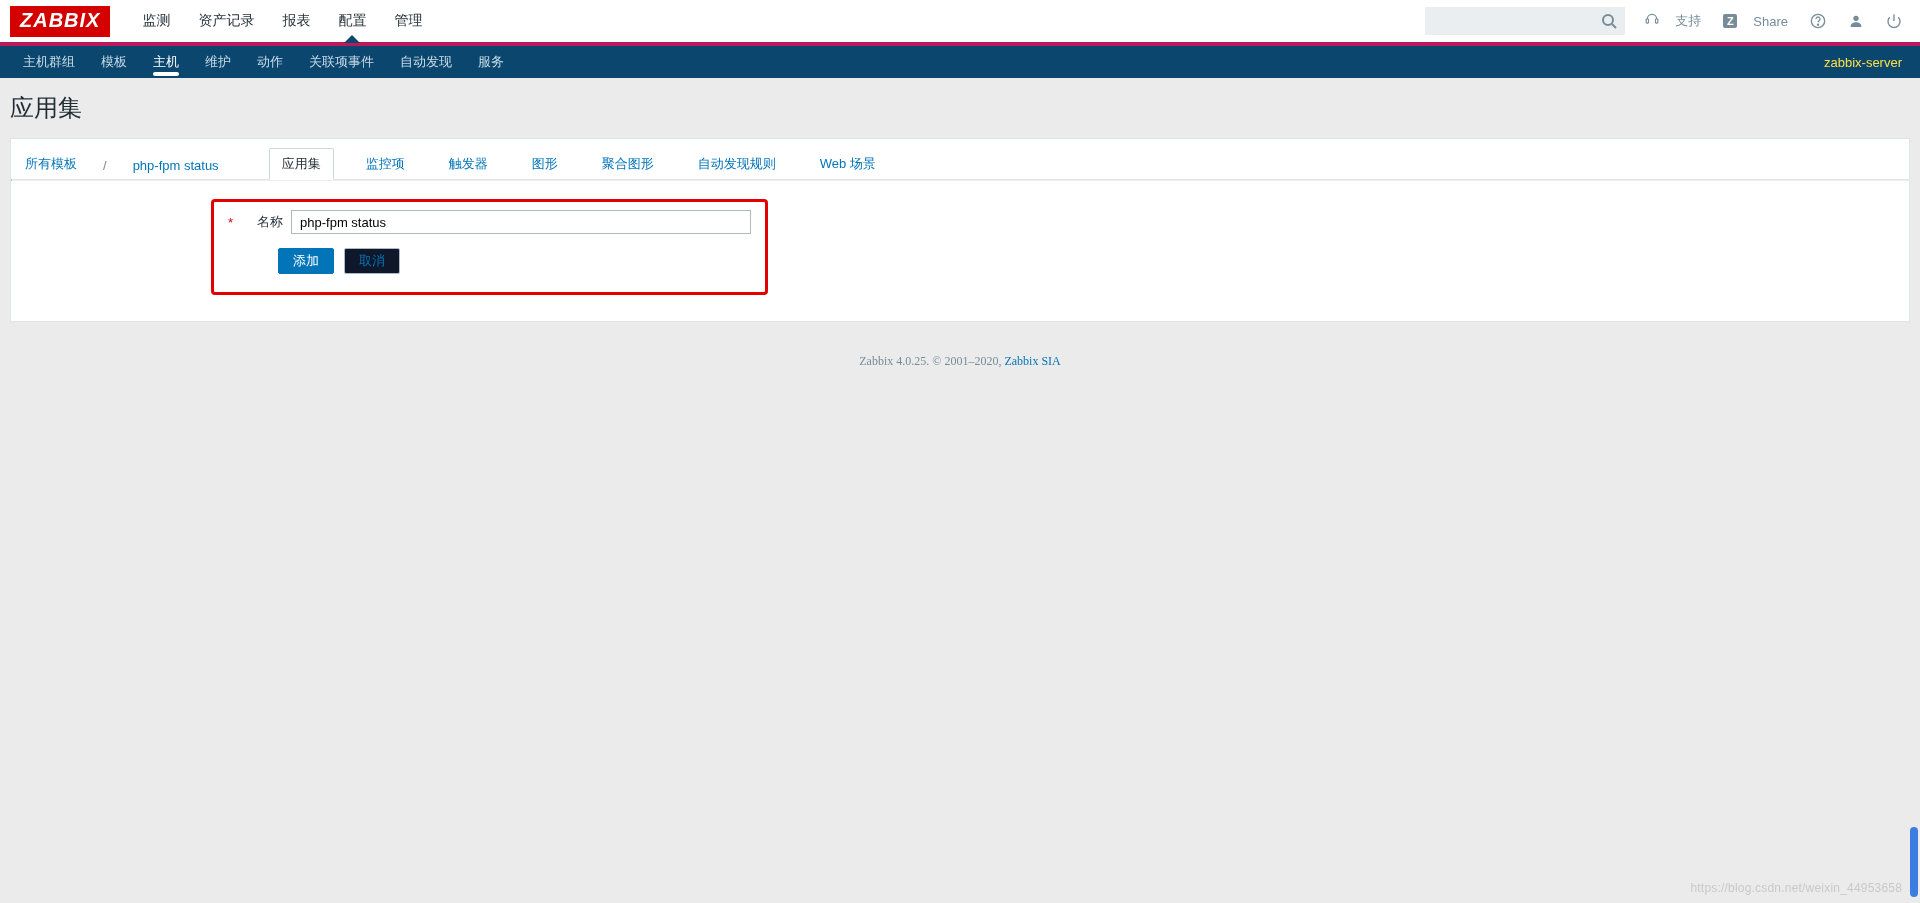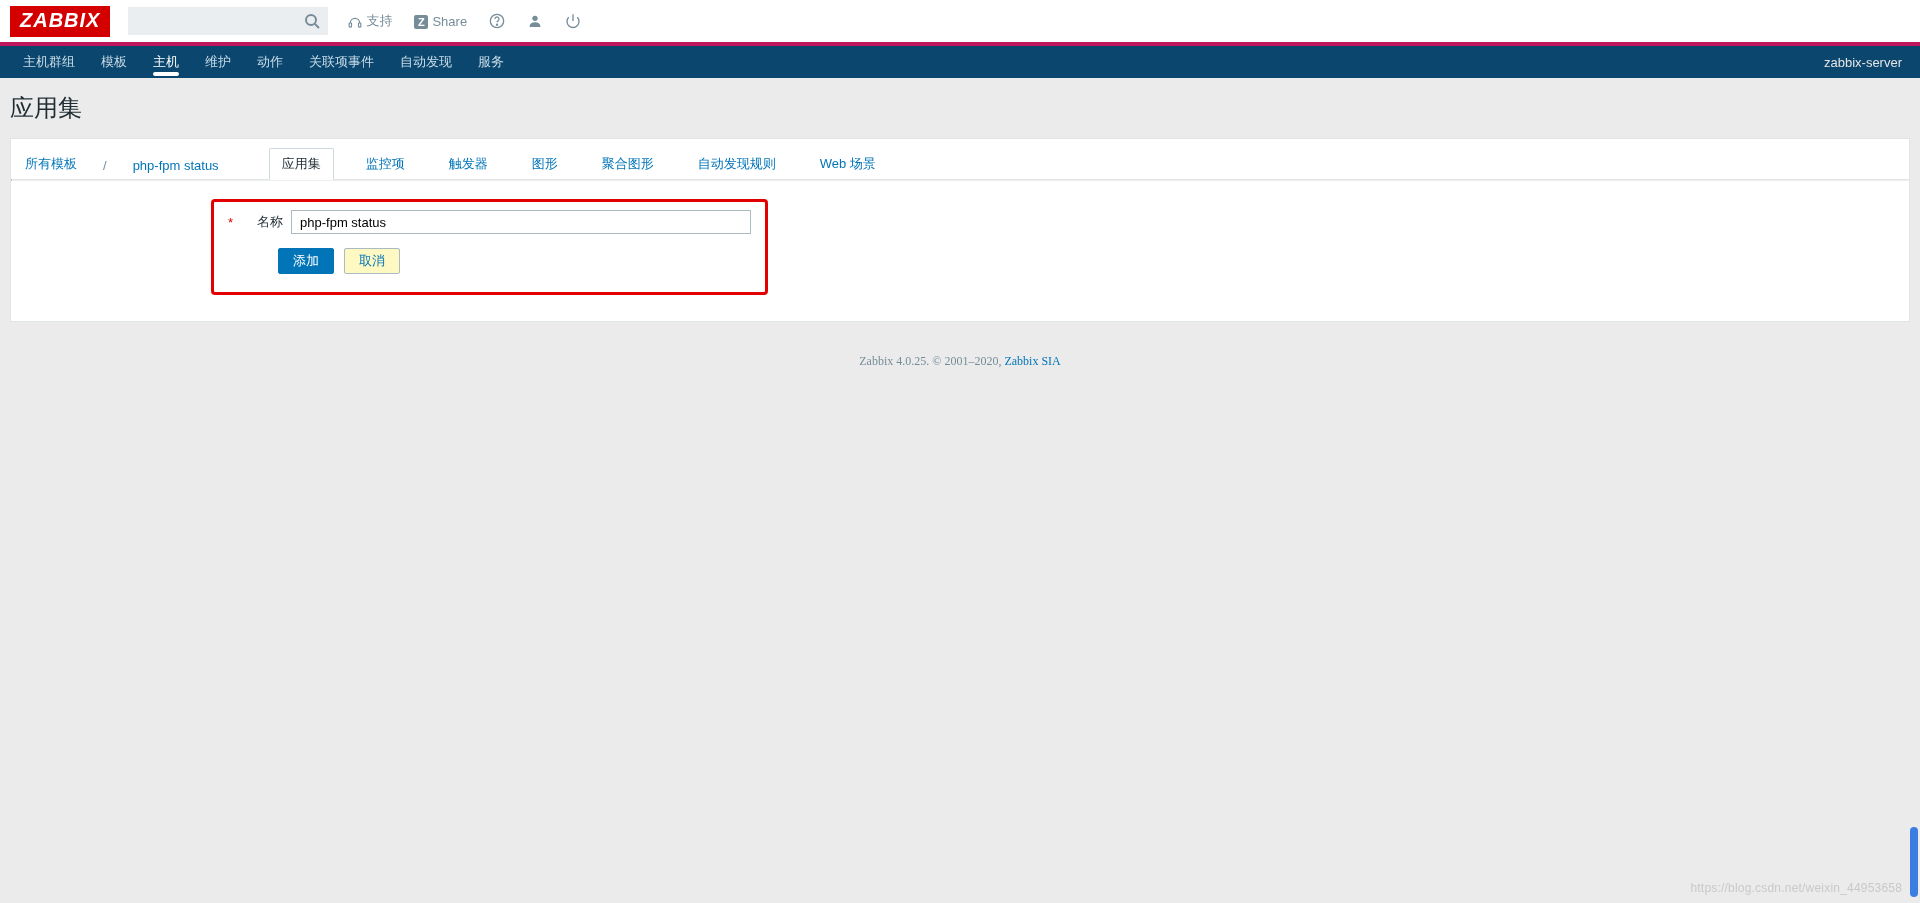--- a/index.html
+++ b/index.html
@@ -62,26 +62,26 @@
     padding: 0 30px 0 10px;
     font-size: 13px;
   }
   .search-wrap { position: relative; margin-right: 6px; }
   .search-wrap .search-icon {
     position: absolute; right: 8px; top: 6px;
     color: #768d99;
   }
   .top-link {
     display: inline-flex;
-    align-items: flex-end;
+    align-items: flex-start;
     color: #768d99;
     padding: 0 8px;
     font-size: 13px;
     cursor: pointer;
-    gap: 4px;
+    gap: 16px;
   }
   .top-link svg { display: block; }
   .share-badge {
     background:#768d99; color:#fff; font-weight:bold;
     font-size:11px; width:14px; height:14px; line-height:14px;
     text-align:center; border-radius:2px;
   }
 
   
   .sub-nav {
@@ -106,21 +106,21 @@
   .sub-nav-item.active { color: #fff; }
   .sub-nav-item.active::after {
     content: "";
     position: absolute;
     bottom: 2px; left: 13px; right: 13px;
     height: 4px;
     background: #ffffff;
     border-radius: 2px;
   }
   .sub-nav-spacer { flex: 1; }
-  .server-name { color: #e5e5e5; font-size: 13px; padding-right: 8px; }
+  .server-name { color: #fde047; font-size: 13px; padding-right: 8px; }
 
   
   .page-title {
     font-size: 24px;
     font-weight: normal;
     color: #1f2c33;
     padding: 14px 10px 14px 10px;
   }
 
   
@@ -184,21 +184,21 @@
     font-size: 13px;
     border-radius: 2px;
     cursor: pointer;
   }
   .btn-primary {
     background: #0275b8;
     border: 1px solid #0275b8;
     color: #fff;
   }
   .btn-secondary {
-    background: #fef9c3;
+    background: #0f172a;
     border: 1px solid #acbbc2;
     color: #0275b8;
   }
 
   
   .footer {
     text-align: center;
     color: #768d99;
     font-size: 12px;
     padding: 22px 0 8px 0;
@@ -222,20 +222,27 @@
     width: 8px; height: 70px;
     background: #3b7de0;
     border-radius: 4px;
   }
 </style>
 </head>
 <body>
 
 <div class="top-bar">
   <div class="logo">ZABBIX</div>
+  <nav class="main-menu">
+    <div class="main-menu-item">监测</div>
+    <div class="main-menu-item">资产记录</div>
+    <div class="main-menu-item">报表</div>
+    <div class="main-menu-item active">配置</div>
+    <div class="main-menu-item">管理</div>
+  </nav>
   <div class="top-right">
     <div class="search-wrap">
       <input class="search-box" type="text" placeholder="" style="">
       <span class="search-icon">
         <svg width="16" height="16" viewBox="0 0 16 16" fill="none" stroke="#768d99" stroke-width="2">
           <circle cx="7" cy="7" r="5"></circle>
             <line x1="11" y1="11" x2="15" y2="15"></line>
         </svg>
       </span>
     </div>

